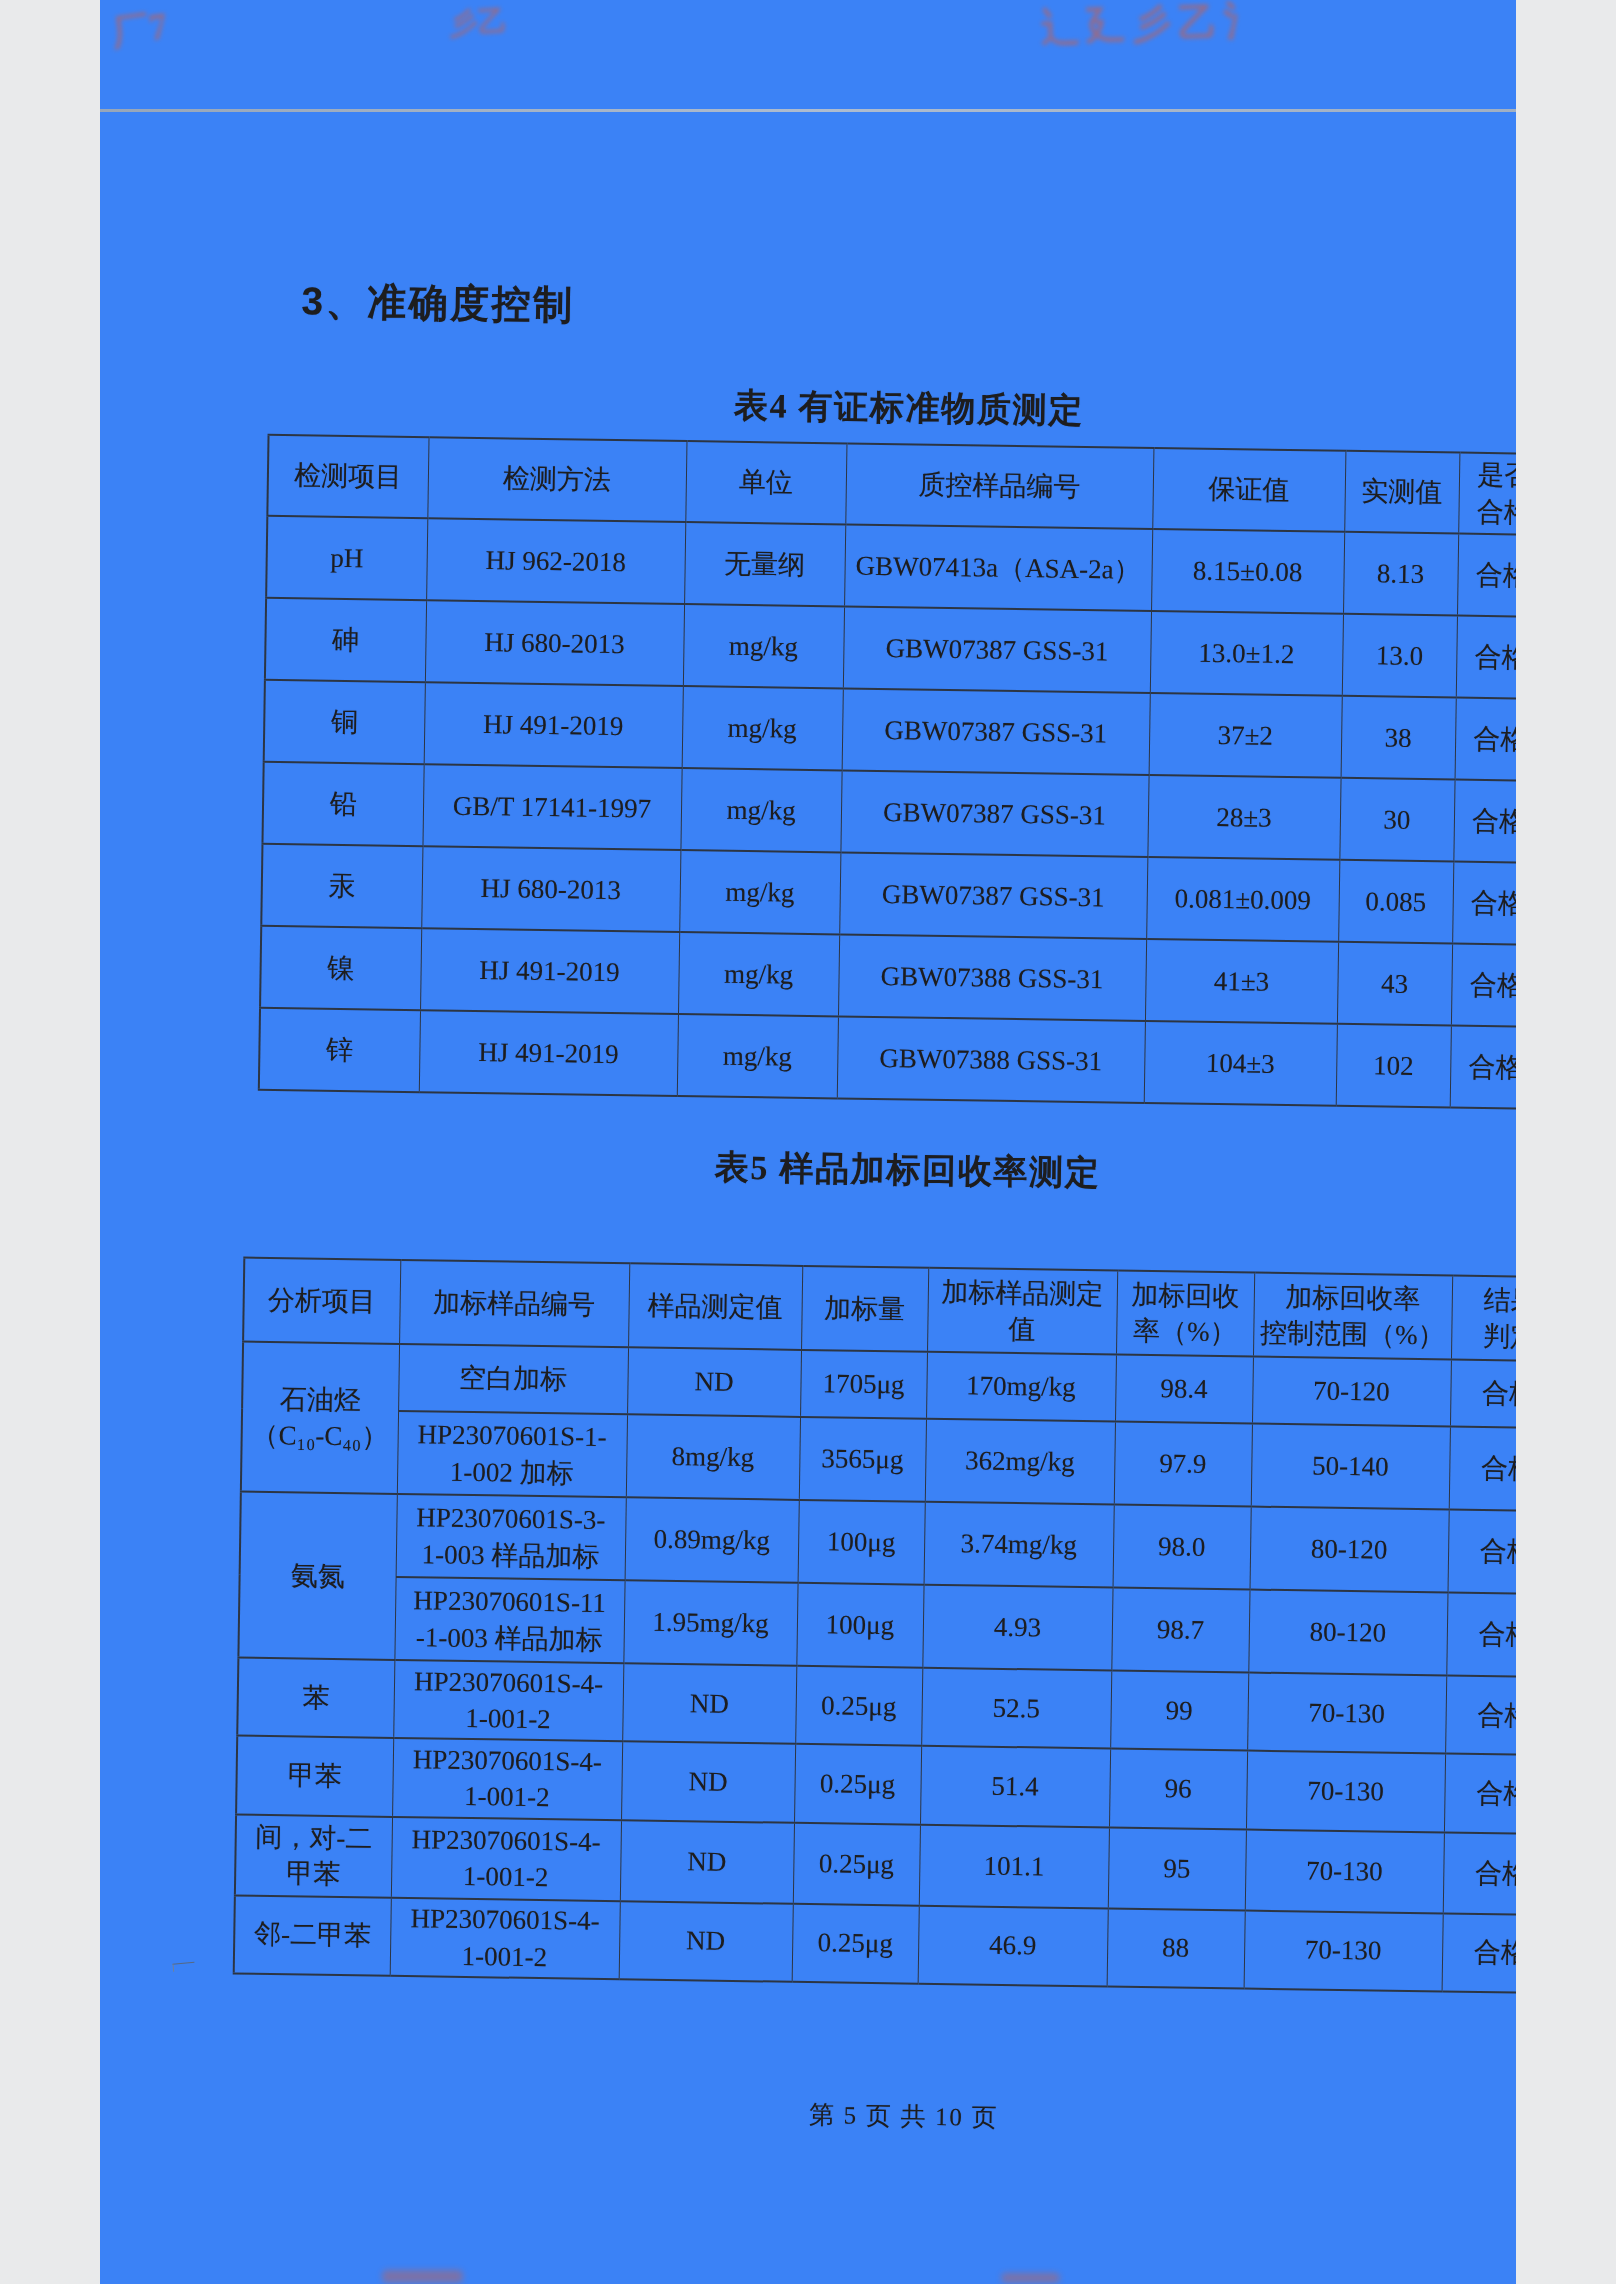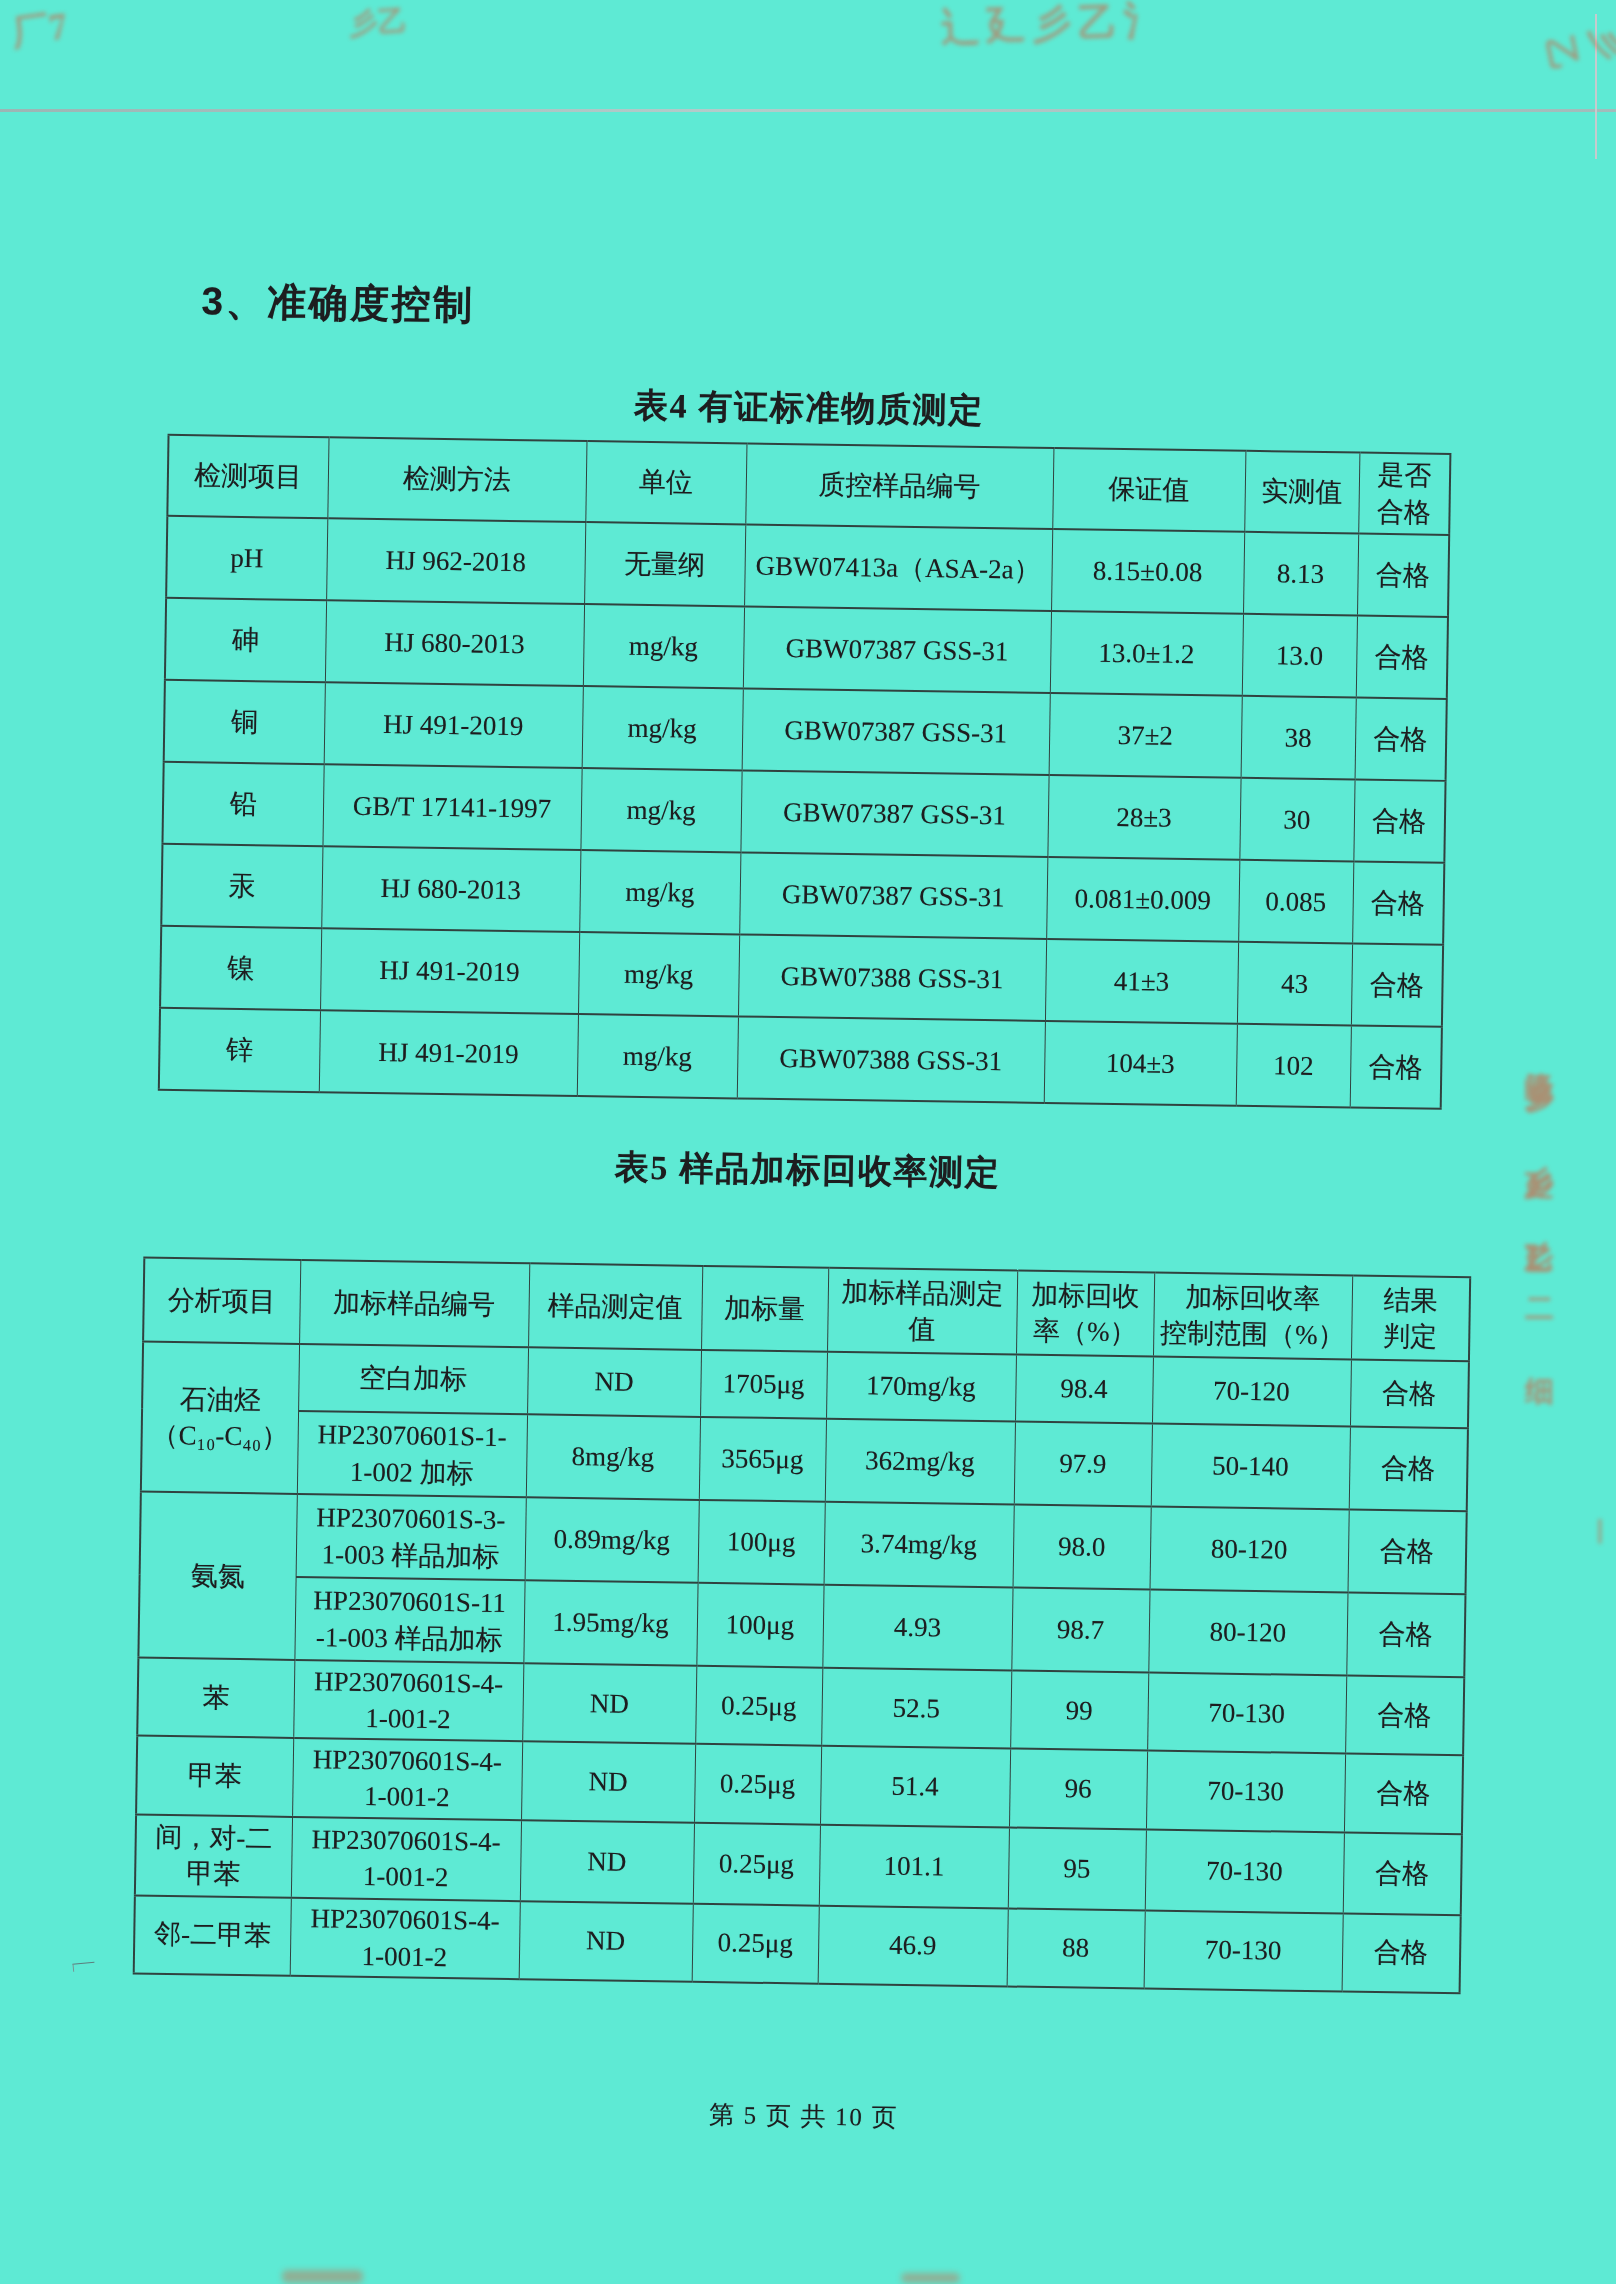--- a/index.html
+++ b/index.html
@@ -5,22 +5,22 @@
   :root{
     --ink:#1d1d1f;
     --border:rgba(42,42,42,.88);
     --stamp-red:#d85a39;
     --font-serif:"Liberation Serif","DejaVu Serif",serif;
     --font-sans:"Liberation Sans","DejaVu Sans",sans-serif;
   }
   *{margin:0;padding:0;box-sizing:border-box;}
   html,body{background:#e9eaeb;}
   .page{
-    position:relative;width:1616px;height:2284px;margin:0 auto;
-    background:#5eead4;overflow:hidden;
+    position:relative;width:1416px;height:2284px;margin:0 auto;
+    background:#3b82f6;overflow:hidden;
     font-family:var(--font-serif);color:var(--ink);
   }
   
   .rule-h{position:absolute;left:0;top:109px;width:1616px;height:2.5px;
     background:linear-gradient(90deg,#a7acae 0%,#c2c6c8 45%,#aeb3b5 100%);opacity:.85;}
   .rule-v{position:absolute;left:1595px;top:13.5px;width:1.7px;height:145px;background:#c6cbcd;}
   
   .tilt{position:absolute;inset:0;transform:rotate(0.85deg);transform-origin:177px 404px;}
   .ink{text-shadow:0 0 0.8px rgba(25,25,25,.38);}
   .heading{

